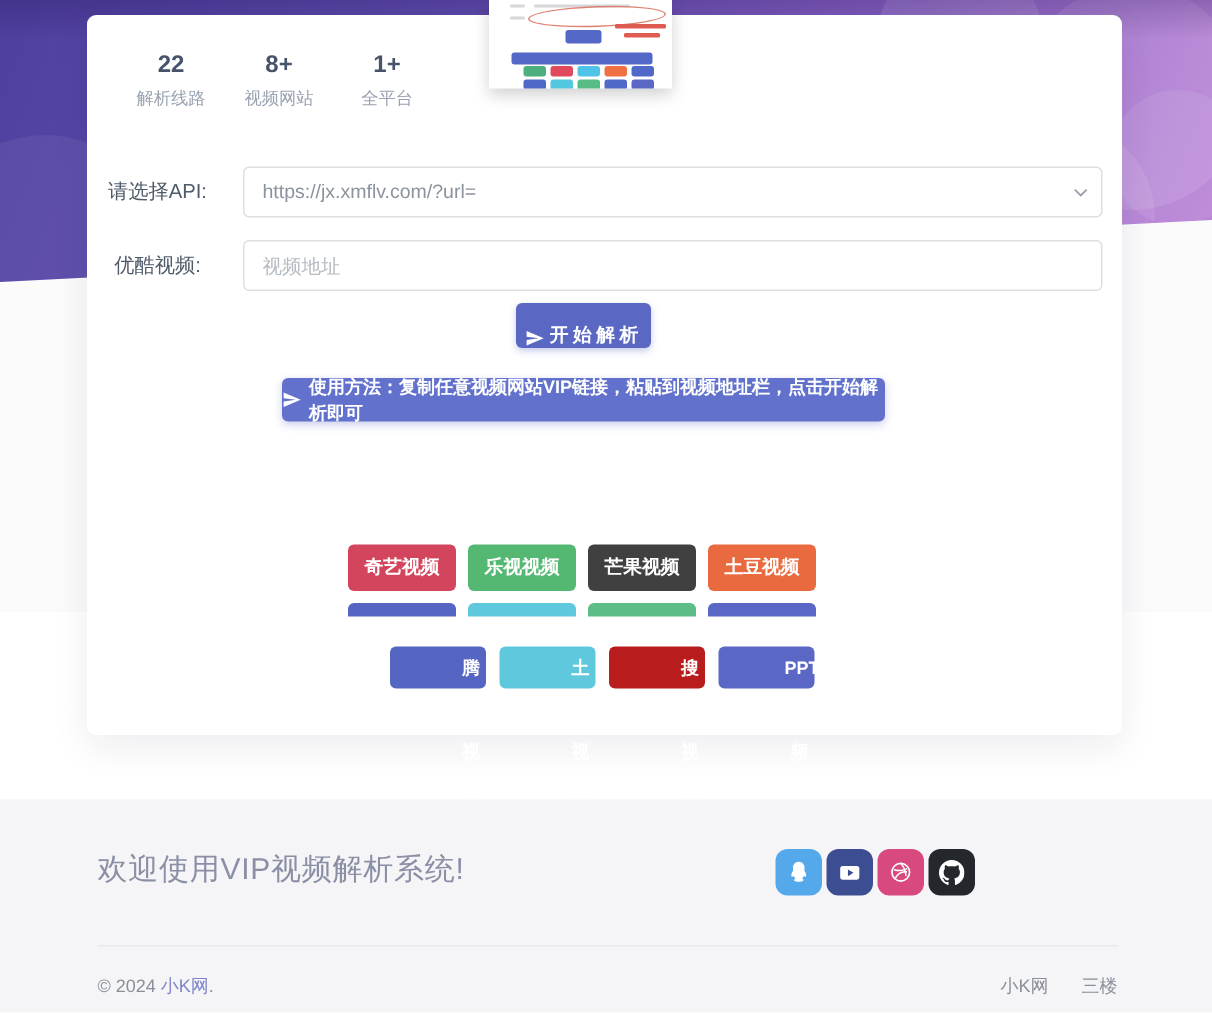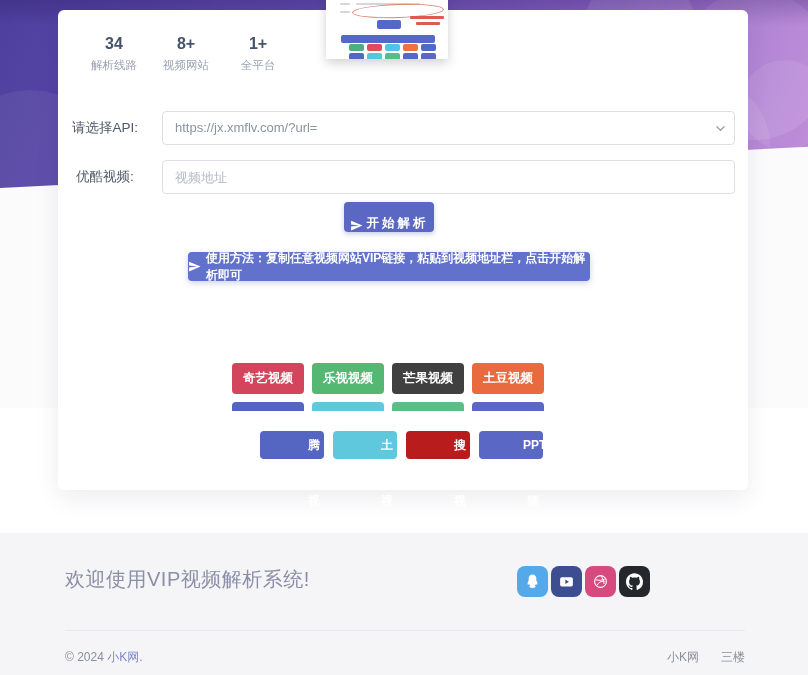--- a/index.html
+++ b/index.html
@@ -104,21 +104,21 @@
     <div class="bokeh b5"></div>
     <div class="shade"></div>
   </div>
 
   <div class="seam"></div>
 
   <div class="card">
 
     <div class="stats">
       <div class="stat">
-        <div class="num">34</div>
+        <div class="num">22</div>
         <div class="lbl">解析线路</div>
       </div>
       <div class="stat">
         <div class="num">8+</div>
         <div class="lbl">视频网站</div>
       </div>
       <div class="stat">
         <div class="num">1+</div>
         <div class="lbl">全平台</div>
       </div>

